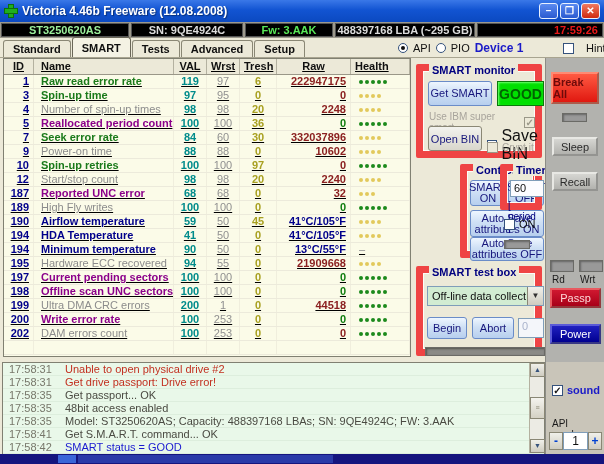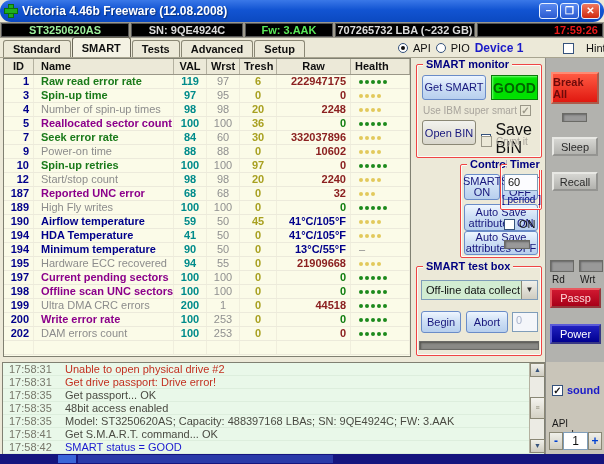--- a/index.html
+++ b/index.html
@@ -10,21 +10,21 @@
     position: relative;
     overflow: hidden;
     font-size: 11px;
   }
   .abs { position: absolute; }
 
   
   .titlebar {
     left:0; top:0; width:604px; height:22px;
     background: linear-gradient(180deg,#3a78e8 0%,#1254d2 45%,#0b49c0 100%);
-    display:flex; align-items:center; padding:0 4px;border-radius:11px;
+    display:flex; align-items:center; padding:0 4px;
   }
   .app-icon { width:14px; height:14px; position:relative; margin-right:4px; }
   .app-icon .bar1, .app-icon .bar2 {
     position:absolute; background:#1fae1f; border:1px solid #0c6e0c;
   }
   .app-icon .bar1 { left:4px; top:0; width:6px; height:14px; }
   .app-icon .bar2 { left:0; top:4px; width:14px; height:6px; }
   .title-text { color:#fff; font-weight:bold; font-size:12px; text-shadow:1px 1px 1px #08307a; }
   .winbtns { margin-left:auto; display:flex; gap:2px; }
   .winbtn {
@@ -66,21 +66,21 @@
   .device-label { font-weight:bold; color:#1a1ac8; font-size:12px; }
   .hints-box { position:absolute; left:563px; top:4px; display:flex; gap:12px; align-items:center; }
   .checkbox { width:11px; height:11px; background:#fff; border:1px solid #35527c; font-size:10px; line-height:9px; text-align:center; color:#101010; font-weight:bold; }
   .checkbox.dis { background:#ece9d8; border-color:#9a9788; color:#9a9788; }
 
   
   .attr-table {
     left:3px; top:58px; width:408px; height:299px;
     background:#fbfbe8; border:1px solid #808072;
   }
-  .trow { display:grid; grid-template-columns:30px 140px 33px 33px 37px 74px 1fr; }
+  .trow { display:grid; grid-template-columns:30px 140px 33px 33px 37px 74px 1fr;text-decoration:underline; }
   .thead { background:#ece9d8; border-bottom:1px solid #9a9788; height:16px; }
   .thead .tc { font-weight:bold; color:#101010; border-right:1px solid #b4b1a0; line-height:15px; }
   .tc { font-size:11px; padding:0 4px; overflow:hidden; white-space:nowrap; }
   .tbody .trow { height:14px; border-bottom:1px solid #eceadb; }
   .tbody .tc { border-right:1px solid #f0eedd; line-height:13px; }
   .tc.c-id { text-align:right; font-weight:bold; color:#00008b; }
   .tc.c-val { text-align:center; font-weight:bold; color:#008b8b; }
   .tc.c-wrst { text-align:center; color:#909090; }
   .tc.c-tresh { text-align:center; font-weight:bold; color:#a8a020; }
   .tc.c-raw { text-align:right; font-weight:bold; }
@@ -92,21 +92,21 @@
   .raw-red { color:#8b2020; }
   .raw-green { color:#0f7d0f; }
   .raw-navy { color:#00008b; }
   .c-health { display:flex; align-items:center; gap:2px; padding-left:8px; }
   .dot { width:4px; height:4px; border-radius:50%; }
   .dot.good { background:#1c8a1c; }
   .dot.warn { background:#e2c95c; }
   .health-dash { color:#8c8c8c; }
 
   
-  .groupbox { position:absolute; border:1px solid #ef4444; border-radius:2px; box-shadow:inset 0 0 0 1px #fdfcf7; }
+  .groupbox { position:absolute; border:7px solid #ef4444; border-radius:2px; box-shadow:inset 0 0 0 1px #fdfcf7; }
   .grouplabel {
     position:absolute; top:-7px; left:6px; background:#ece9d8; padding:0 3px;
     color:#000080; font-size:11px; font-weight:bold; white-space:nowrap;
   }
   .btn-blue {
     background:linear-gradient(180deg,#eef6ff 0%,#cfe0f5 45%,#b7cfee 100%);
     border:1px solid #6a8cc8; border-radius:3px; color:#16167c;
     font-size:11px; display:flex; align-items:center; justify-content:center; text-align:center; line-height:11px;
   }
   .btn-gray {
@@ -187,21 +187,21 @@
     <div class="winbtn">–</div>
     <div class="winbtn">❐</div>
     <div class="winbtn close">✕</div>
   </div>
 </div>
 
 <div class="abs infobar">
   <div class="infoseg seg-model">ST3250620AS</div>
   <div class="infoseg seg-serial">SN: 9QE4924C</div>
   <div class="infoseg seg-fw">Fw: 3.AAK</div>
-  <div class="infoseg seg-cap">707265732 LBA (~232 GB)</div>
+  <div class="infoseg seg-cap">488397168 LBA (~295 GB)</div>
   <div class="infoseg seg-time">17:59:26</div>
 </div>
 
 <div class="abs tabbar">
   <div class="tabs">
       <div class="tab">Standard</div>
       <div class="tab active">SMART</div>
       <div class="tab">Tests</div>
       <div class="tab">Advanced</div>
       <div class="tab">Setup</div>
@@ -268,21 +268,21 @@
         <div class="tc c-raw raw-red">2248</div>
         <div class="tc c-health">
           <span class="dot warn"></span>
           <span class="dot warn"></span>
           <span class="dot warn"></span>
           <span class="dot warn"></span>
         </div>
       </div>
       <div class="trow">
         <div class="tc c-id">5</div>
-        <div class="tc c-name nm-purple">Reallocated sector count</div>
+        <div class="tc c-name nm-purple">Reallocated period count</div>
         <div class="tc c-val">100</div>
         <div class="tc c-wrst">100</div>
         <div class="tc c-tresh">36</div>
         <div class="tc c-raw raw-green">0</div>
         <div class="tc c-health">
           <span class="dot good"></span>
           <span class="dot good"></span>
           <span class="dot good"></span>
           <span class="dot good"></span>
           <span class="dot good"></span>

